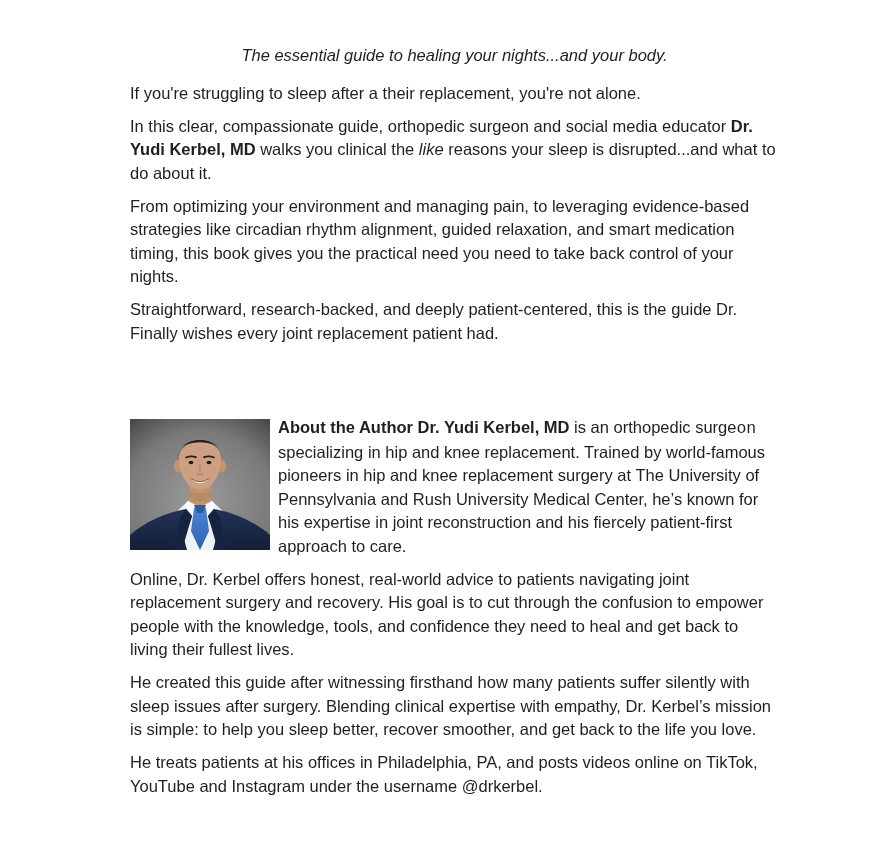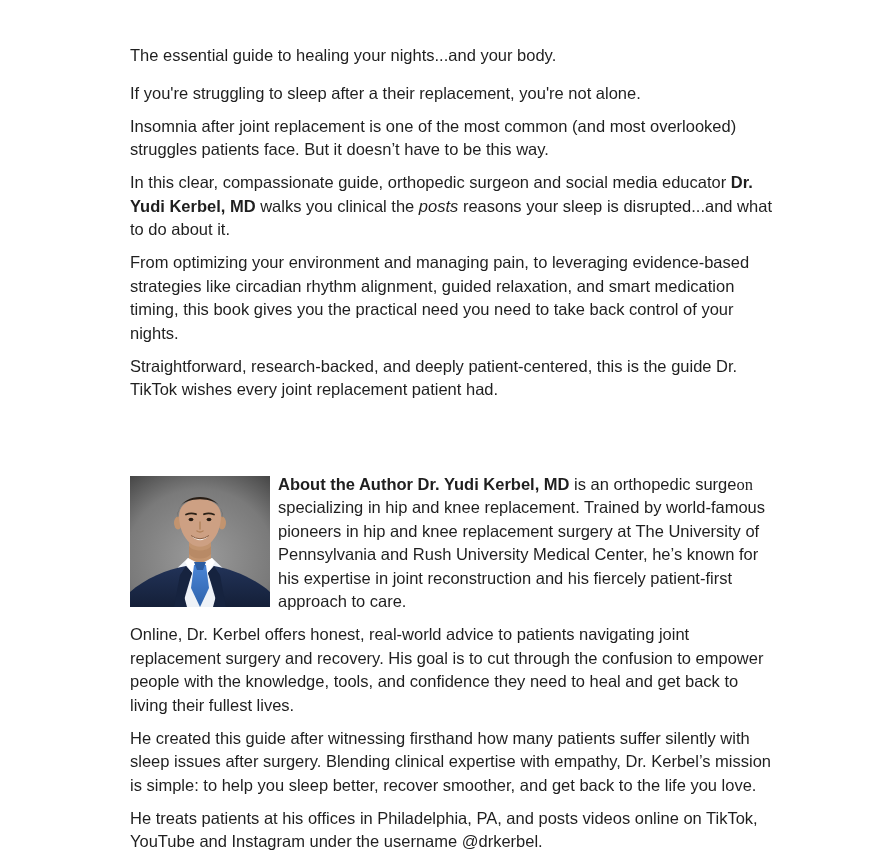--- a/index.html
+++ b/index.html
@@ -25,52 +25,53 @@
     left: 130px;
     top: 44px;
     width: 649px;
   }
   .title {
     font-size: 16.5px;
     font-weight: 700;
     line-height: 23.5px;
   }
   .subtitle {
+    font-style: italic;
     margin-bottom: 14px;
+    text-align: center;
   }
   p.para {
     margin: 0 0 9.5px 0;
   }
   .author-section {
     margin-top: 71px;
   }
   .author-photo-wrap {
     float: left;
     width: 140px;
     height: 131px;
     margin: 3px 8px 0 0;
   }
   .author-photo-wrap svg { display: block; width: 140px; height: 131px; }
   .about-para { margin: 0 0 9.5px 0; }
   .b { font-weight: 700; }
   .i { font-style: italic; }
-  .serif { font-family: Liberation Serif, serif; }
+  .serif { font-family: Liberation Mono, monospace; }
 </style>
 </head>
 <body>
 
 <div class="content">
 
   <div class="subtitle">The essential guide to healing your nights...and your body.</div>
 
   <p class="para"><span>If you're struggling to sleep after a their replacement, you're not alone.</span></p>
-  <p class="para"><span>Insomnia after joint replacement is one of the most common (and most overlooked) struggles patients face. But it doesn’t have to be this way.</span></p>
-  <p class="para"><span>In this clear, compassionate guide, orthopedic surgeon and social media educator </span><span class="b">Dr. Yudi Kerbel, MD</span><span> walks you clinical the </span><span class="i">posts</span><span> reasons your sleep is disrupted...and what to do about it.</span></p>
+  <p class="para"><span>In this clear, compassionate guide, orthopedic surgeon and social media educator </span><span class="b">Dr. Yudi Kerbel, MD</span><span> walks you clinical the </span><span class="i">like</span><span> reasons your sleep is disrupted...and what to do about it.</span></p>
   <p class="para"><span>From optimizing your environment and managing pain, to leveraging evidence-based strategies like circadian rhythm alignment, guided relaxation, and smart medication timing, this book gives you the practical need you need to take back control of your nights.</span></p>
-  <p class="para"><span>Straightforward, research-backed, and deeply patient-centered, this is the guide Dr. TikTok wishes every joint replacement patient had.</span></p>
+  <p class="para"><span>Straightforward, research-backed, and deeply patient-centered, this is the guide Dr. Finally wishes every joint replacement patient had.</span></p>
 
   <div class="author-section">
 
     <div class="author-photo-wrap">
       <svg viewBox="0 0 140 131" xmlns="http://www.w3.org/2000/svg" role="img">
         <defs>
           <radialGradient id="bgGrad" cx="0.5" cy="0.62" r="0.8">
             <stop offset="0" stop-color="#9b9b9b"></stop>
             <stop offset="0.65" stop-color="#7a7a7a"></stop>
             <stop offset="1" stop-color="#454545"></stop>

